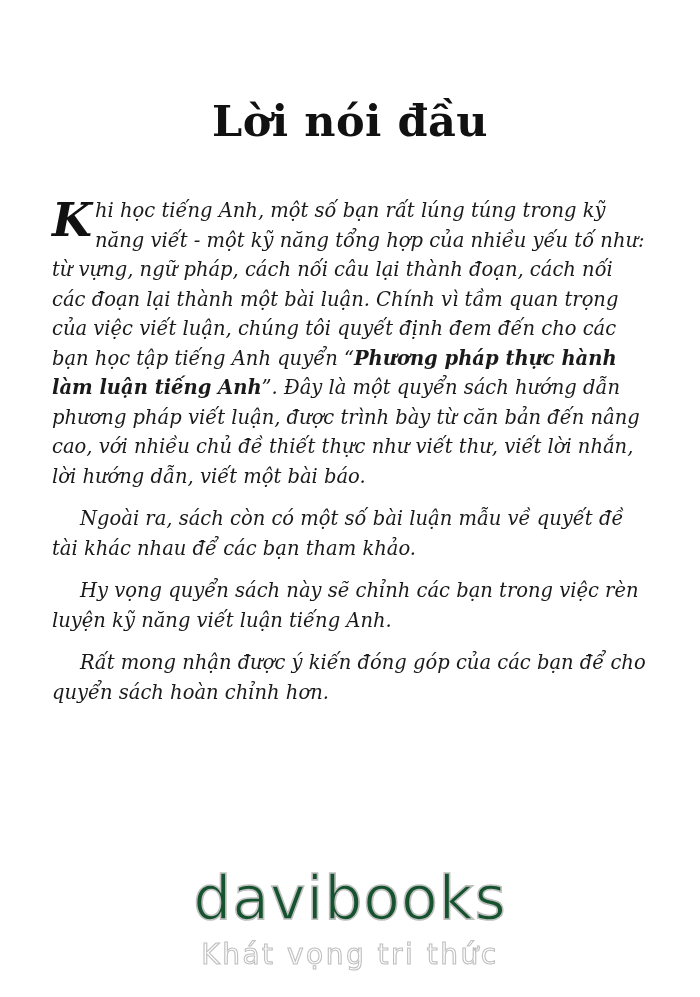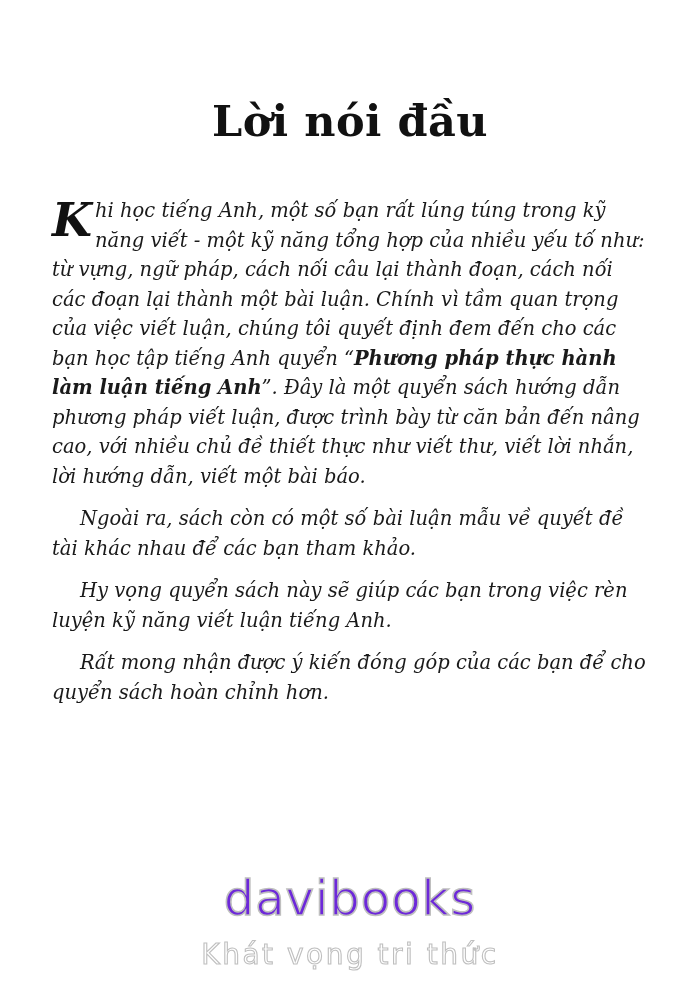--- a/index.html
+++ b/index.html
@@ -95,23 +95,23 @@
     left: 0;
     top: 860px;
     width: 700px;
     text-align: center;
     pointer-events: none;
     user-select: none;
   }
 
   .wm-main {
     font-family: "DejaVu Sans", sans-serif;
-    font-size: 48px;
+    font-size: 60px;
     letter-spacing: 1px;
-    color: #6d28d9;
+    color: #14532d;
     -webkit-text-stroke: 1.6px #bfbfbf;
     line-height: 76px;
   }
 
   .wm-sub {
     font-family: "DejaVu Sans", sans-serif;
     font-size: 28px;
     letter-spacing: 2.5px;
     color: #ffffff;
     -webkit-text-stroke: 1.1px #bfbfbf;
@@ -127,21 +127,21 @@
   <div class="title">Lời nói đầu</div>
 
   <div class="body-text">
     <p class="para first">
       <span class="dropcap">K</span><span>hi học tiếng Anh, một số bạn rất lúng túng trong kỹ năng viết - một kỹ năng tổng hợp của nhiều yếu tố như: từ vựng, ngữ pháp, cách nối câu lại thành đoạn, cách nối các đoạn lại thành một bài luận. Chính vì tầm quan trọng của việc viết luận, chúng tôi quyết định đem đến cho các bạn học tập tiếng Anh quyển “</span><span class="bold-title">Phương pháp thực hành làm luận tiếng Anh</span><span>”. Đây là một quyển sách hướng dẫn phương pháp viết luận, được trình bày từ căn bản đến nâng cao, với nhiều chủ đề thiết thực như viết thư, viết lời nhắn, lời hướng dẫn, viết một bài báo.</span>
     </p>
     <p class="para">
       <span>Ngoài ra, sách còn có một số bài luận mẫu về quyết đề tài khác nhau để các bạn tham khảo.</span>
     </p>
     <p class="para">
-      <span>Hy vọng quyển sách này sẽ giúp các bạn trong việc rèn luyện kỹ năng viết luận tiếng Anh.</span>
+      <span>Hy vọng quyển sách này sẽ chỉnh các bạn trong việc rèn luyện kỹ năng viết luận tiếng Anh.</span>
     </p>
     <p class="para">
       <span>Rất mong nhận được ý kiến đóng góp của các bạn để cho quyển sách hoàn chỉnh hơn.</span>
     </p>
   </div>
 
 
   <div class="watermark">
     <div class="wm-main">davibooks</div>
     <div class="wm-sub">Khát vọng tri thức</div>

